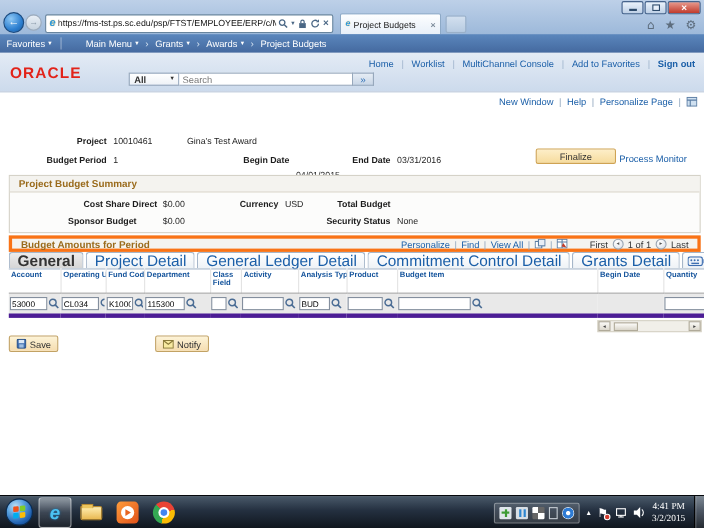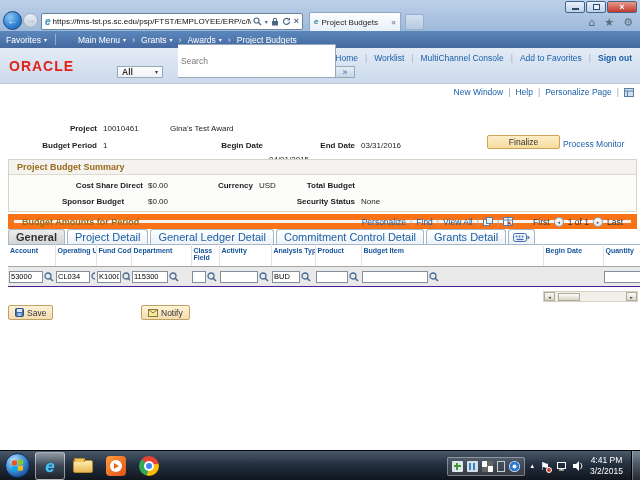--- a/index.html
+++ b/index.html
@@ -59,21 +59,21 @@
                  font-size:14px; letter-spacing:1px; }
   .pslinks { position:absolute; top:5px; right:8px; display:flex; align-items:center; font-size:8.5px; }
   .pslinks a, .bluelink { color:#1b5fa8; text-decoration:none; white-space:nowrap; }
   .pslinks .sep { color:#9fb4cc; margin:0 7px; }
   .signout { color:#163e6e; font-weight:bold; }
   .searchgrp { position:absolute; left:117px; top:13px; display:flex; align-items:flex-end; font-size:8.5px; height:17px; }
   .allbox { width:46px; border:1px solid #97a8bc; background:linear-gradient(#fff,#eef2f7);
             display:flex; align-items:center; justify-content:space-between; padding:0 4px;
             font-weight:bold; color:#333; }
   .searchgrp input { width:158px; border:1px solid #97a8bc; border-left:none; font-size:8.5px;
-                     padding:11px 3px; font-family:"Liberation Sans",sans-serif;margin-left:15px; }
+                     padding:0 3px; font-family:"Liberation Sans",sans-serif; }
   .searchgrp input::placeholder { color:#777; }
   .gobtn { width:19px; background:linear-gradient(#e6edf5,#c9d6e6); border:1px solid #97a8bc;
            border-left:none; color:#2a6db5; font-size:9px; display:flex; align-items:center; justify-content:center; }
   .subsearch { position:absolute; left:330px; top:21px; display:flex; gap:5px; align-items:center;
                font-size:8.5px; color:#1b5fa8; }
 
   
   .pagelinks { position:absolute; top:85px; left:0; right:0; height:14px; background:#fff;
                display:flex; justify-content:flex-end; align-items:center; padding-right:6px;
                font-size:8.5px; color:#1b5fa8; }
@@ -87,44 +87,44 @@
               background:linear-gradient(#fdeec8,#f6dc9e); border:1px solid #cfa353; border-radius:2px;
               font-size:8.5px; color:#333; display:flex; align-items:center; justify-content:center; }
   .pmon { position:absolute; left:563px; top:139px; font-size:8.5px; color:#1b5fa8; }
 
   .secbox { position:absolute; left:8px; top:159px; width:629px; height:53px;
             border:1px solid #d5d2c8; background:#fcfcfb; }
   .sec-head { height:15px; background:#f4f3ef; border-bottom:1px solid #ddd9cf;
               display:flex; align-items:center; padding:0 8px; font-size:9px; font-weight:bold; color:#9a6b1c; }
 
   .gridbar { position:absolute; left:8px; top:214px; width:629px; height:15px; background:#f4f3ef;
-             border:6px solid #f97316; display:flex; align-items:center; padding:0 8px; }
+             border:3px solid #f97316; display:flex; align-items:center; padding:0 8px; }
   .gridbar .title { font-size:9px; font-weight:bold; color:#9a6b1c; }
   .bar-right { margin-left:auto; display:flex; align-items:center; gap:4px; font-size:8.5px; color:#333; }
   .bar-right .pipe { color:#8fa5bd; }
   .circbtn { width:10px; height:10px; border-radius:50%; border:1px solid #98a4b2;
              background:radial-gradient(circle at 35% 30%, #fff, #d8dee6); display:flex;
              align-items:center; justify-content:center; font-size:5px; color:#555;
              font-family:"DejaVu Sans",sans-serif; }
   .bar-spacer { width:12px; }
 
   .tabs { position:absolute; left:8px; top:229px; height:15px; display:flex; align-items:flex-end; gap:2px; }
-  .pstab { height:15px; padding:0 7px; font-size:11px; border:1px solid #a6b6c9; border-bottom:none;
+  .pstab { height:15px; padding:0 7px; font-size:14px; border:1px solid #a6b6c9; border-bottom:none;
            border-radius:3px 3px 0 0; background:linear-gradient(#ffffff,#eef2f6); color:#1b5fa8;
            display:flex; align-items:center; white-space:nowrap; }
   .pstab.active { background:linear-gradient(#ececec,#d5d5d5); color:#333; font-weight:bold; }
   .pstab.icontab { padding:0 4px; }
 
   table.ps-grid { position:absolute; left:8px; top:244px; width:640px; border-collapse:collapse;
                   table-layout:fixed; border-top:1px solid #a6b6c9; }
   .ps-grid th { color:#15549c; font-weight:bold; font-size:7px; text-align:left; vertical-align:top;
                 padding:2px 2px 1px 2px; border-right:1px solid #e3e3e3; border-bottom:1px solid #a5a5a5;
                 background:#fff; height:22px; white-space:nowrap; overflow:hidden; }
   .ps-grid th.wrap { white-space:normal; }
-  .ps-grid td { background:#e9e9e9; padding:3px 1px; border-bottom:1px solid #4c1d95; height:20px; }
+  .ps-grid td { background:#e9e9e9; padding:3px 1px; border-bottom:4px solid #4c1d95; height:20px; }
   .cellflex { display:flex; align-items:center; gap:1px; }
   .gin { height:12px; border:1px solid #848f9e; font-size:7.5px; padding:0 1px;
          font-family:"Liberation Sans",sans-serif; background:#fff; }
 
   .hscroll { position:absolute; left:543px; top:291px; width:95px; height:11px; background:#f1efe9;
              border:1px solid #d6d2c6; display:flex; align-items:center; justify-content:space-between;
              padding:0; }
   .sb-btn { width:11px; height:9px; background:linear-gradient(#fbfaf7,#dcd8cc); border:1px solid #b0aa99;
             font-size:5px; color:#444; display:flex; align-items:center; justify-content:center;
             font-family:"DejaVu Sans",sans-serif; }
@@ -175,21 +175,21 @@
   .ti2 { background:#d7dee5; position:relative; border-radius:1px; }
   .ti2::before { content:""; position:absolute; left:2.5px; top:2px; width:2px; height:7px; background:#2e86d0; }
   .ti2::after  { content:""; position:absolute; left:6.5px; top:2px; width:2px; height:7px; background:#2e86d0; }
   .ti3 { background:conic-gradient(#666 0 25%, #fff 0 50%, #666 0 75%, #fff 0); border-radius:1px; }
   .ti4 { border:1px solid #c6cdd4; width:8px; }
   .ti5 { border-radius:50%; background:radial-gradient(circle, #fff 0 20%, #2e7bd4 30% 60%, #cfe0f2 65% 100%); }
   .uparrow { font-size:7px; font-family:"DejaVu Sans",sans-serif; color:#fff; }
   .flagwrap { position:relative; font-family:"DejaVu Sans",sans-serif; font-size:11px; line-height:1; }
   .flagdot { position:absolute; right:-2px; bottom:-1px; width:6px; height:6px; border-radius:50%;
              background:#d23b2e; border:1px solid #fff; }
-  .clock { text-align:center; font-size:8.5px; line-height:1.3; }
+  .clock { text-align:center; font-size:8.5px; line-height:1.3;font-family:Liberation Serif, serif; }
   .showdesk { width:9px; height:30px; margin-left:2px;
               background:linear-gradient(rgba(255,255,255,.28),rgba(255,255,255,.08));
               border-left:1px solid #000; box-shadow:inset 1px 0 0 rgba(255,255,255,.3); }
 </style>
 </head>
 <body>
 
 <div id="screen">
 
   <div class="chrome">

